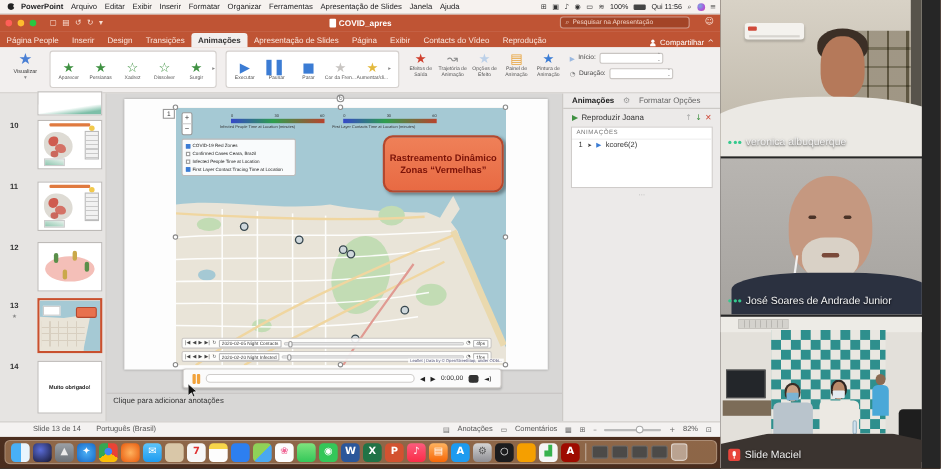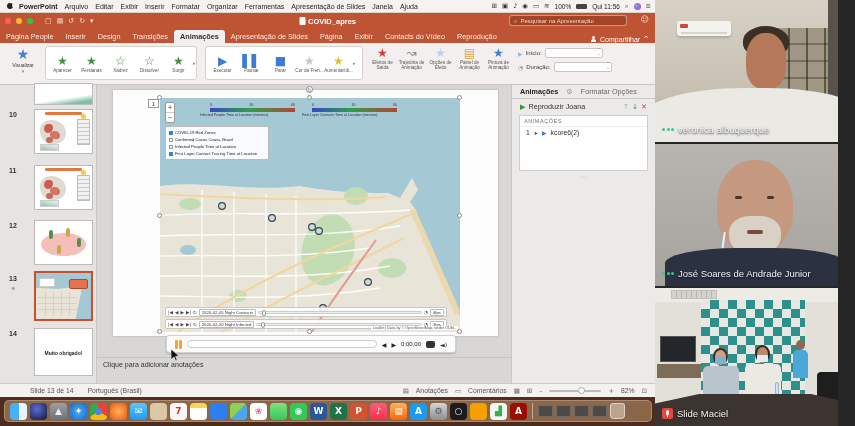--- a/index.html
+++ b/index.html
@@ -551,20 +551,22 @@
             <div class="leg-row">
                 <span class="chk"></span>
                 <span>Infected People Time at Location</span>
               </div>
             <div class="leg-row">
                 <span class="chk on"></span>
                 <span>First Layer Contact Tracing Time at Location</span>
               </div>
           </div>
 
+          <div id="callout">Rastreamento Dinâmico
+Zonas “Vermelhas”</div>
 
           <div class="tl-row" style="top:209px;">
             <span class="tl-btn glyph">|◀</span>
             <span class="tl-btn glyph">◀</span>
             <span class="tl-btn glyph">▶</span>
             <span class="tl-btn glyph">▶|</span>
             <span class="tl-btn glyph">↻</span>
             <span class="tl-date">2020-02-05 Night Contacts</span>
             <span class="tl-track">
                 <span class="tl-knob"></span>

